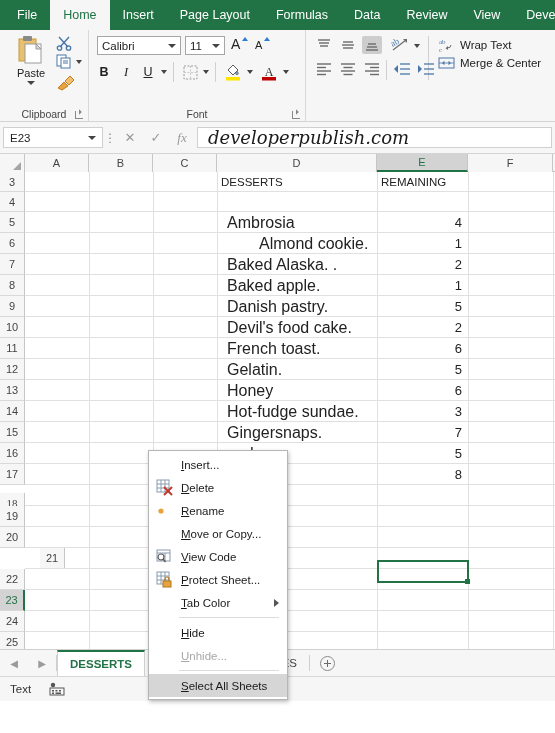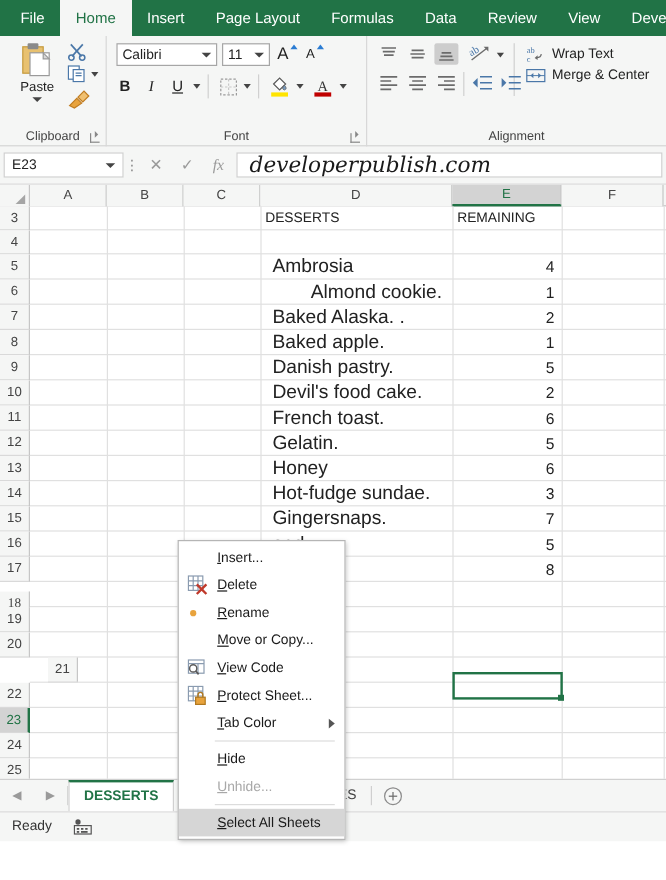--- a/index.html
+++ b/index.html
@@ -501,21 +501,20 @@
       <div class="merge-center" style="left:132px; top:24px; height:18px;">
         <svg width="17" height="16" viewBox="0 0 17 16" style="margin-right:5px;">
           <rect x="1" y="3" width="15" height="10" fill="none" stroke="#4a77a8"></rect>
           <line x1="1" y1="8" x2="16" y2="8" stroke="#4a77a8" stroke-width="0.8"></line>
           <path d="M4 8 L6.5 5.8 L6.5 10.2 Z" fill="#4a77a8"></path>
           <path d="M13 8 L10.5 5.8 L10.5 10.2 Z" fill="#4a77a8"></path>
         </svg>
         <span>Merge &amp; Center</span>
       </div>
 
-      <div class="rgroup-label">Alignment</div>
     </div>
   </div>
 
   <div class="formula-bar">
     <div class="namebox">
       <span>E23</span>
       <span class="combo-caret"></span>
     </div>
     <div class="fb-dots">⋮</div>
     <div class="fb-icon">✕</div>
@@ -699,21 +698,21 @@
     <div class="sheet-tab">
         <span>CAKES</span>
       </div>
     <div class="tab-sep"></div>
     <div class="add-sheet">
       <div class="add-circle"></div>
     </div>
   </div>
 
   <div class="statusbar">
-    <span>Ready</span>
+    <span>Text</span>
     <span class="status-icon">
       <svg width="16" height="14" viewBox="0 0 16 14">
         <circle cx="4" cy="3" r="2.2" fill="#555"></circle>
         <rect x="1" y="6" width="14" height="7" fill="none" stroke="#555"></rect>
         <g fill="#555">
             <rect x="3" y="8" width="2" height="1.5"></rect>
             <rect x="6.5" y="8" width="2" height="1.5"></rect>
         <rect x="10" y="8" width="2" height="1.5"></rect>
             <rect x="3" y="10.5" width="2" height="1.5"></rect>
         <rect x="6.5" y="10.5" width="5.5" height="1.5"></rect>

